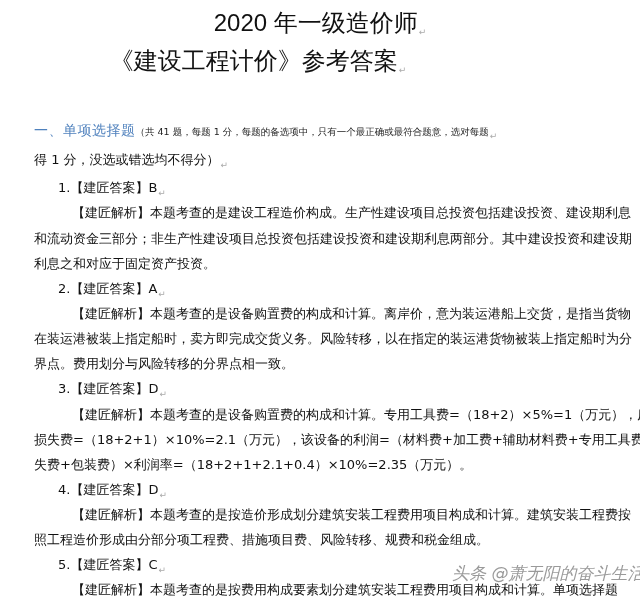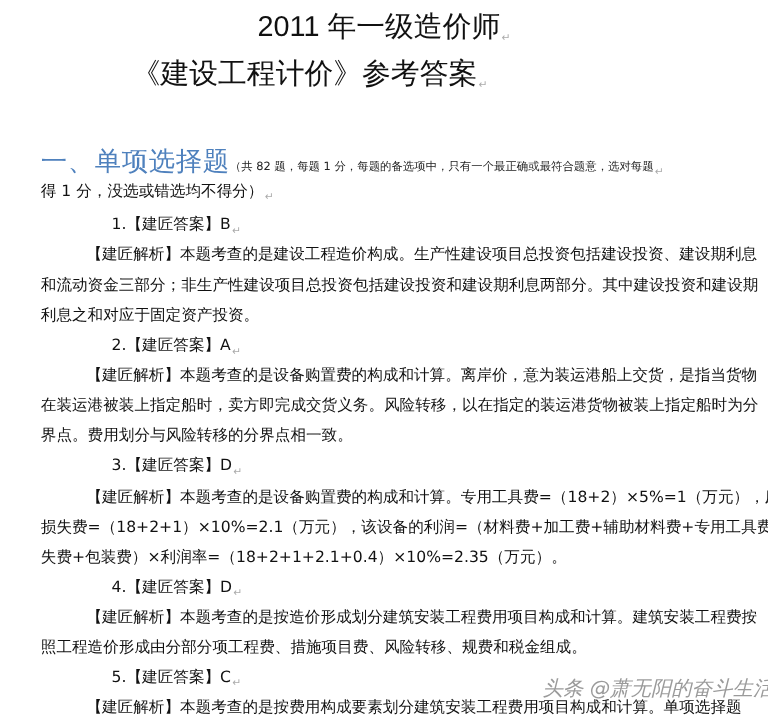--- a/index.html
+++ b/index.html
@@ -15,43 +15,43 @@
       font-size: 24px; line-height: 30px; color: #111;
     }
     .title2 {
       position: absolute; top: 44px; left: 0; width: 516px; text-align: center;
       font-size: 24px; line-height: 34px; color: #111;
     }
     .pm { color: #aaa; font-size: 9px; vertical-align: -4px; margin-left: 1px; }
     .section {
       position: absolute; top: 120px; left: 34px; width: 600px; white-space: nowrap;
     }
-    .section-title { color: #4f81bd; font-size: 22px; letter-spacing: 0.5px; }
+    .section-title { color: #4f81bd; font-size: 14px; letter-spacing: 0.5px; }
     .section-note { font-size: 9.5px; color: #222; }
     .line {
       position: absolute; left: 34px; font-size: 13px; line-height: 16px;
       white-space: nowrap; color: #111;
     }
-    .ind1 { left: 58px; margin-left: 35px; }
+    .ind1 { left: 58px; }
     .ind2 { left: 72px; }
     .watermark {
       position: absolute; left: 452px; top: 562px; font-size: 17px;
       color: rgba(120,120,120,0.75); font-style: italic; white-space: nowrap;
       text-shadow: 0 0 1px #fff;
     }
   </style>
 </head>
 <body>
 
 <div>
-  <div class="title1"><span>2011 年一级造价师</span><span class="pm">↵</span></div>
+  <div class="title1"><span>2020 年一级造价师</span><span class="pm">↵</span></div>
   <div class="title2"><span>《建设工程计价》参考答案</span><span class="pm">↵</span></div>
 
   <div class="section">
-    <span class="section-title">一、单项选择题</span><span class="section-note">（共 82 题，每题 1 分，每题的备选项中，只有一个最正确或最符合题意，选对每题</span><span class="pm">↵</span>
+    <span class="section-title">一、单项选择题</span><span class="section-note">（共 41 题，每题 1 分，每题的备选项中，只有一个最正确或最符合题意，选对每题</span><span class="pm">↵</span>
   </div>
   <div class="line" style="top:152px;"><span>得 1 分，没选或错选均不得分）</span><span class="pm">↵</span></div>
 
   <div class="line ind1" style="top:180px;"><span>1.【建匠答案】B</span><span class="pm">↵</span></div>
   <div class="line ind2" style="top:205px;">【建匠解析】本题考查的是建设工程造价构成。生产性建设项目总投资包括建设投资、建设期利息</div>
   <div class="line" style="top:231px;">和流动资金三部分；非生产性建设项目总投资包括建设投资和建设期利息两部分。其中建设投资和建设期</div>
   <div class="line" style="top:256px;">利息之和对应于固定资产投资。</div>
 
   <div class="line ind1" style="top:281px;"><span>2.【建匠答案】A</span><span class="pm">↵</span></div>
   <div class="line ind2" style="top:306px;">【建匠解析】本题考查的是设备购置费的构成和计算。离岸价，意为装运港船上交货，是指当货物</div>

